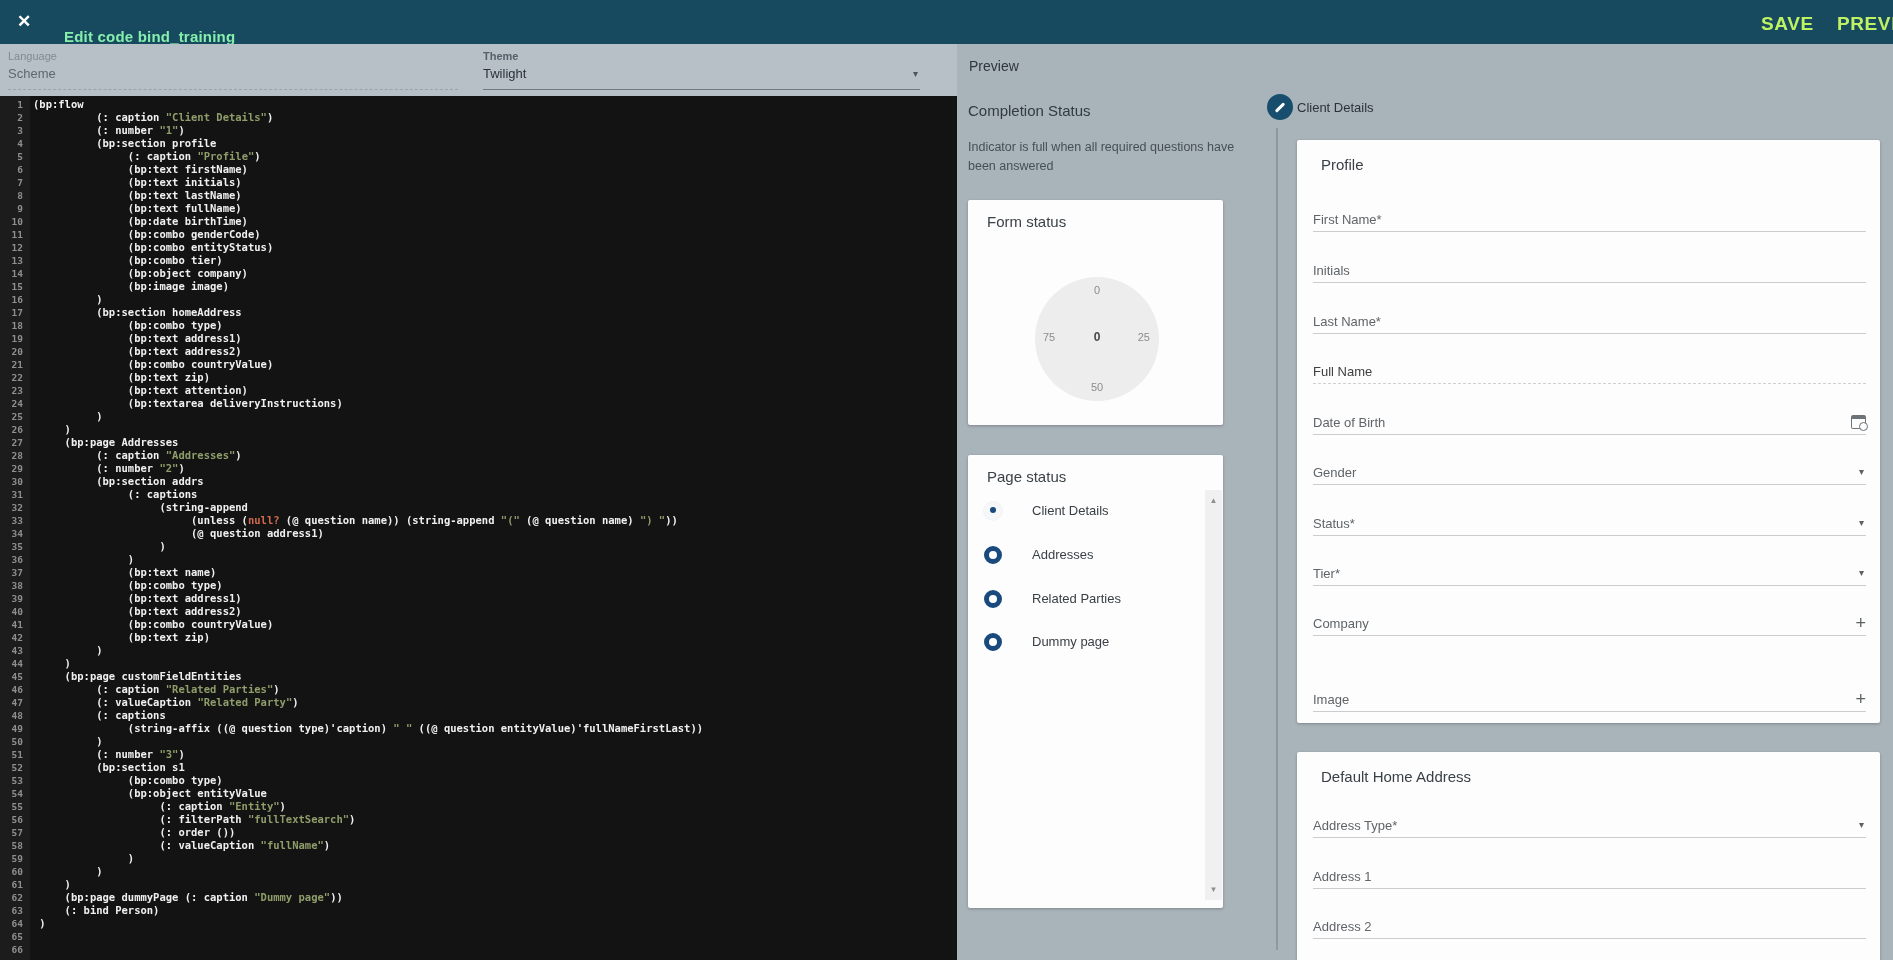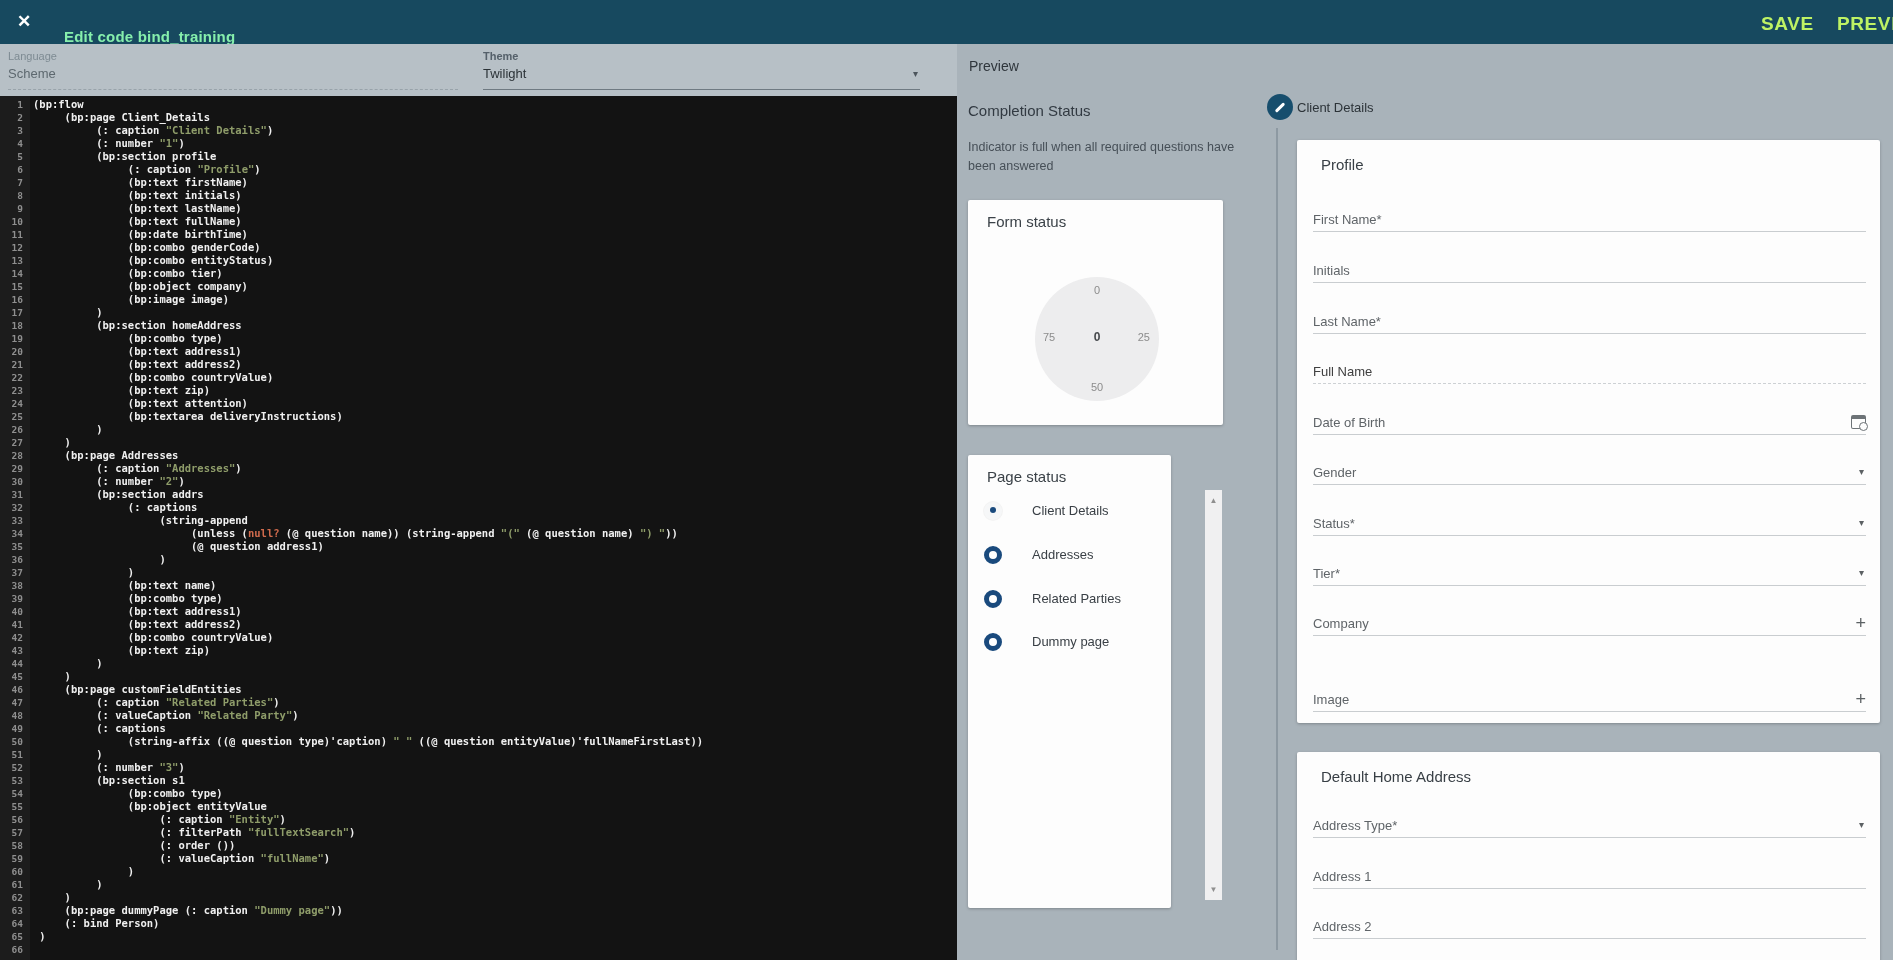--- a/index.html
+++ b/index.html
@@ -57,21 +57,21 @@
   .gauge { position:absolute; left:67px; top:77px; width:124px; height:124px; border-radius:50%;
            background:#ededee; }
   .gauge span { position:absolute; font-size:11px; color:#8c8c8c; }
   .gauge .g-top    { left:0; right:0; top:7px; text-align:center; }
   .gauge .g-right  { right:9px; top:54px; }
   .gauge .g-bottom { left:0; right:0; bottom:8px; text-align:center; }
   .gauge .g-left   { left:8px; top:54px; }
   .gauge .g-center { left:0; right:0; top:53px; text-align:center; font-weight:bold; color:#46494c; font-size:12px; }
 
   
-  .card.pagestatus { left:11px; top:411px; width:203px; height:453px; }
+  .card.pagestatus { left:11px; top:411px; width:255px; height:453px; }
   .ps-row { position:absolute; left:0; width:230px; height:26px; cursor:pointer; }
   .ps-radio { position:absolute; left:16px; top:4px; width:18px; height:18px; border-radius:50%; }
   .ps-radio.filled  { border:5.5px solid #1a4a7d; background:#fff; }
   .ps-radio.partial { background:#f6f7f8; box-shadow:0 0 0 1px rgba(0,0,0,.04); }
   .ps-radio.partial::after { content:""; position:absolute; left:6px; top:5px; width:6px; height:6px;
                              border-radius:50%; background:#1a4a7d; }
   .ps-label { position:absolute; left:64px; top:5px; font-size:13px; color:#3a4046; }
   .ps-scroll { position:absolute; left:237px; top:35px; width:17px; height:410px; background:#f0f0f1; }
   .ps-scroll .arr { position:absolute; left:0; width:17px; text-align:center; font-size:8px; color:#8f8f8f; cursor:pointer; }
   .ps-scroll .arr.up   { top:6px; }
@@ -191,21 +191,20 @@
         <div>60</div>
         <div>61</div>
         <div>62</div>
         <div>63</div>
         <div>64</div>
         <div>65</div>
         <div>66</div>
       </div>
     <div class="codearea">
         <div>(bp:flow</div>
-        <div>     (bp:page Client_Details</div>
         <div>          (: caption <span class="str">"Client Details"</span>)</div>
         <div>          (: number <span class="str">"1"</span>)</div>
         <div>          (bp:section profile</div>
         <div>               (: caption <span class="str">"Profile"</span>)</div>
         <div>               (bp:text firstName)</div>
         <div>               (bp:text initials)</div>
         <div>               (bp:text lastName)</div>
         <div>               (bp:text fullName)</div>
         <div>               (bp:date birthTime)</div>
         <div>               (bp:combo genderCode)</div>

